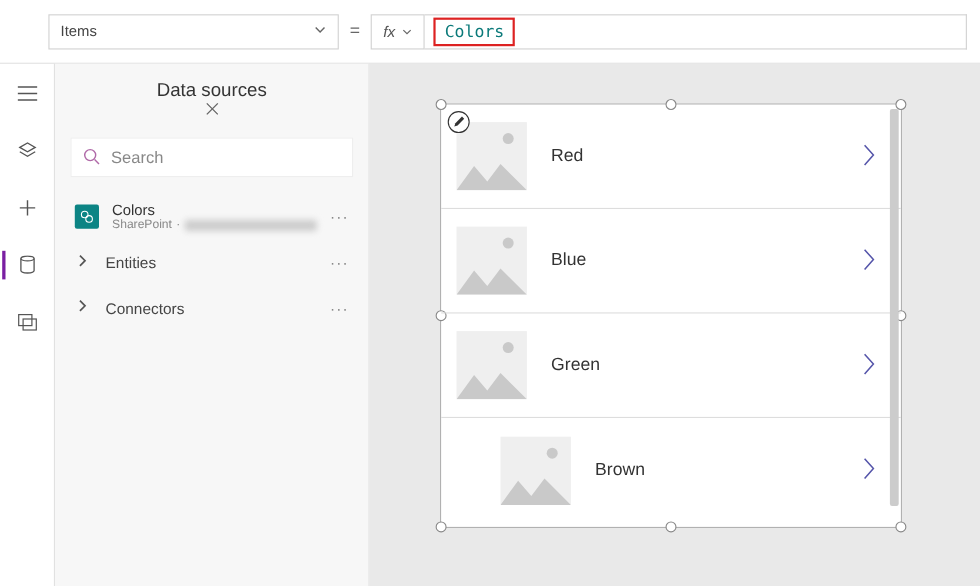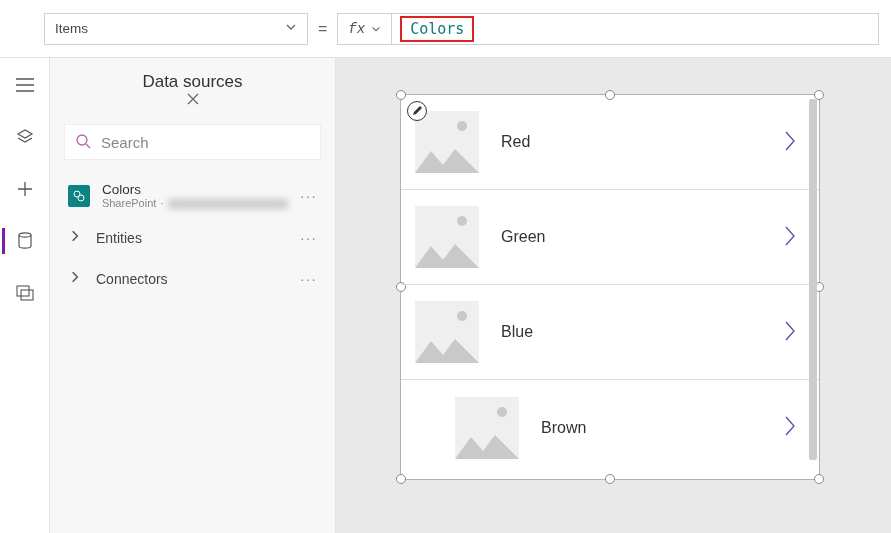--- a/index.html
+++ b/index.html
@@ -70,21 +70,21 @@
   <div class="prop-select">
     <span>Items</span>
     <span>
       <svg width="12" height="12" viewBox="0 0 12 12">
           <path d="M2 4l4 4 4-4" fill="none" stroke="#666" stroke-width="1.3"></path>
         </svg>
     </span>
   </div>
   <div class="equals">=</div>
   <div class="fx-box">
-    <span style="font-style:italic;font-family:Liberation Mono, monospace;">fx</span>
+    <span style="font-style:italic;font-family:Liberation Sans, sans-serif;">fx</span>
     <span>
       <svg width="10" height="10" viewBox="0 0 12 12">
           <path d="M2 4l4 4 4-4" fill="none" stroke="#666" stroke-width="1.3"></path>
         </svg>
     </span>
   </div>
   <div class="formula-input">
     <span class="formula-token">Colors</span>
   </div>
 </div>
@@ -219,37 +219,37 @@
         </div>
         <div class="g-row">
           <div class="img-ph">
             <div class="ph-sun"></div>
             <div class="ph-mtn">
                 <svg width="64" height="32" viewBox="0 0 64 32">
                   <path d="M0 32L16 10L28 24L40 8L64 32Z" fill="#c9c9c9"></path>
                 </svg>
               </div>
           </div>
+          <div class="g-title">Blue</div>
+          <div class="g-arrow">
+            <svg width="14" height="22" viewBox="0 0 14 22">
+                <path d="M3 2l8 9-8 9" fill="none" stroke="#5555aa" stroke-width="1.4"></path>
+              </svg>
+          </div>
+        </div>
+        <div class="g-row">
+          <div class="img-ph">
+            <div class="ph-sun"></div>
+            <div class="ph-mtn">
+                <svg width="64" height="32" viewBox="0 0 64 32">
+                  <path d="M0 32L16 10L28 24L40 8L64 32Z" fill="#c9c9c9"></path>
+                </svg>
+              </div>
+          </div>
           <div class="g-title">Green</div>
-          <div class="g-arrow">
-            <svg width="14" height="22" viewBox="0 0 14 22">
-                <path d="M3 2l8 9-8 9" fill="none" stroke="#5555aa" stroke-width="1.4"></path>
-              </svg>
-          </div>
-        </div>
-        <div class="g-row">
-          <div class="img-ph">
-            <div class="ph-sun"></div>
-            <div class="ph-mtn">
-                <svg width="64" height="32" viewBox="0 0 64 32">
-                  <path d="M0 32L16 10L28 24L40 8L64 32Z" fill="#c9c9c9"></path>
-                </svg>
-              </div>
-          </div>
-          <div class="g-title">Blue</div>
           <div class="g-arrow">
             <svg width="14" height="22" viewBox="0 0 14 22">
                 <path d="M3 2l8 9-8 9" fill="none" stroke="#5555aa" stroke-width="1.4"></path>
               </svg>
           </div>
         </div>
         <div class="g-row">
           <div class="img-ph">
             <div class="ph-sun"></div>
             <div class="ph-mtn">

